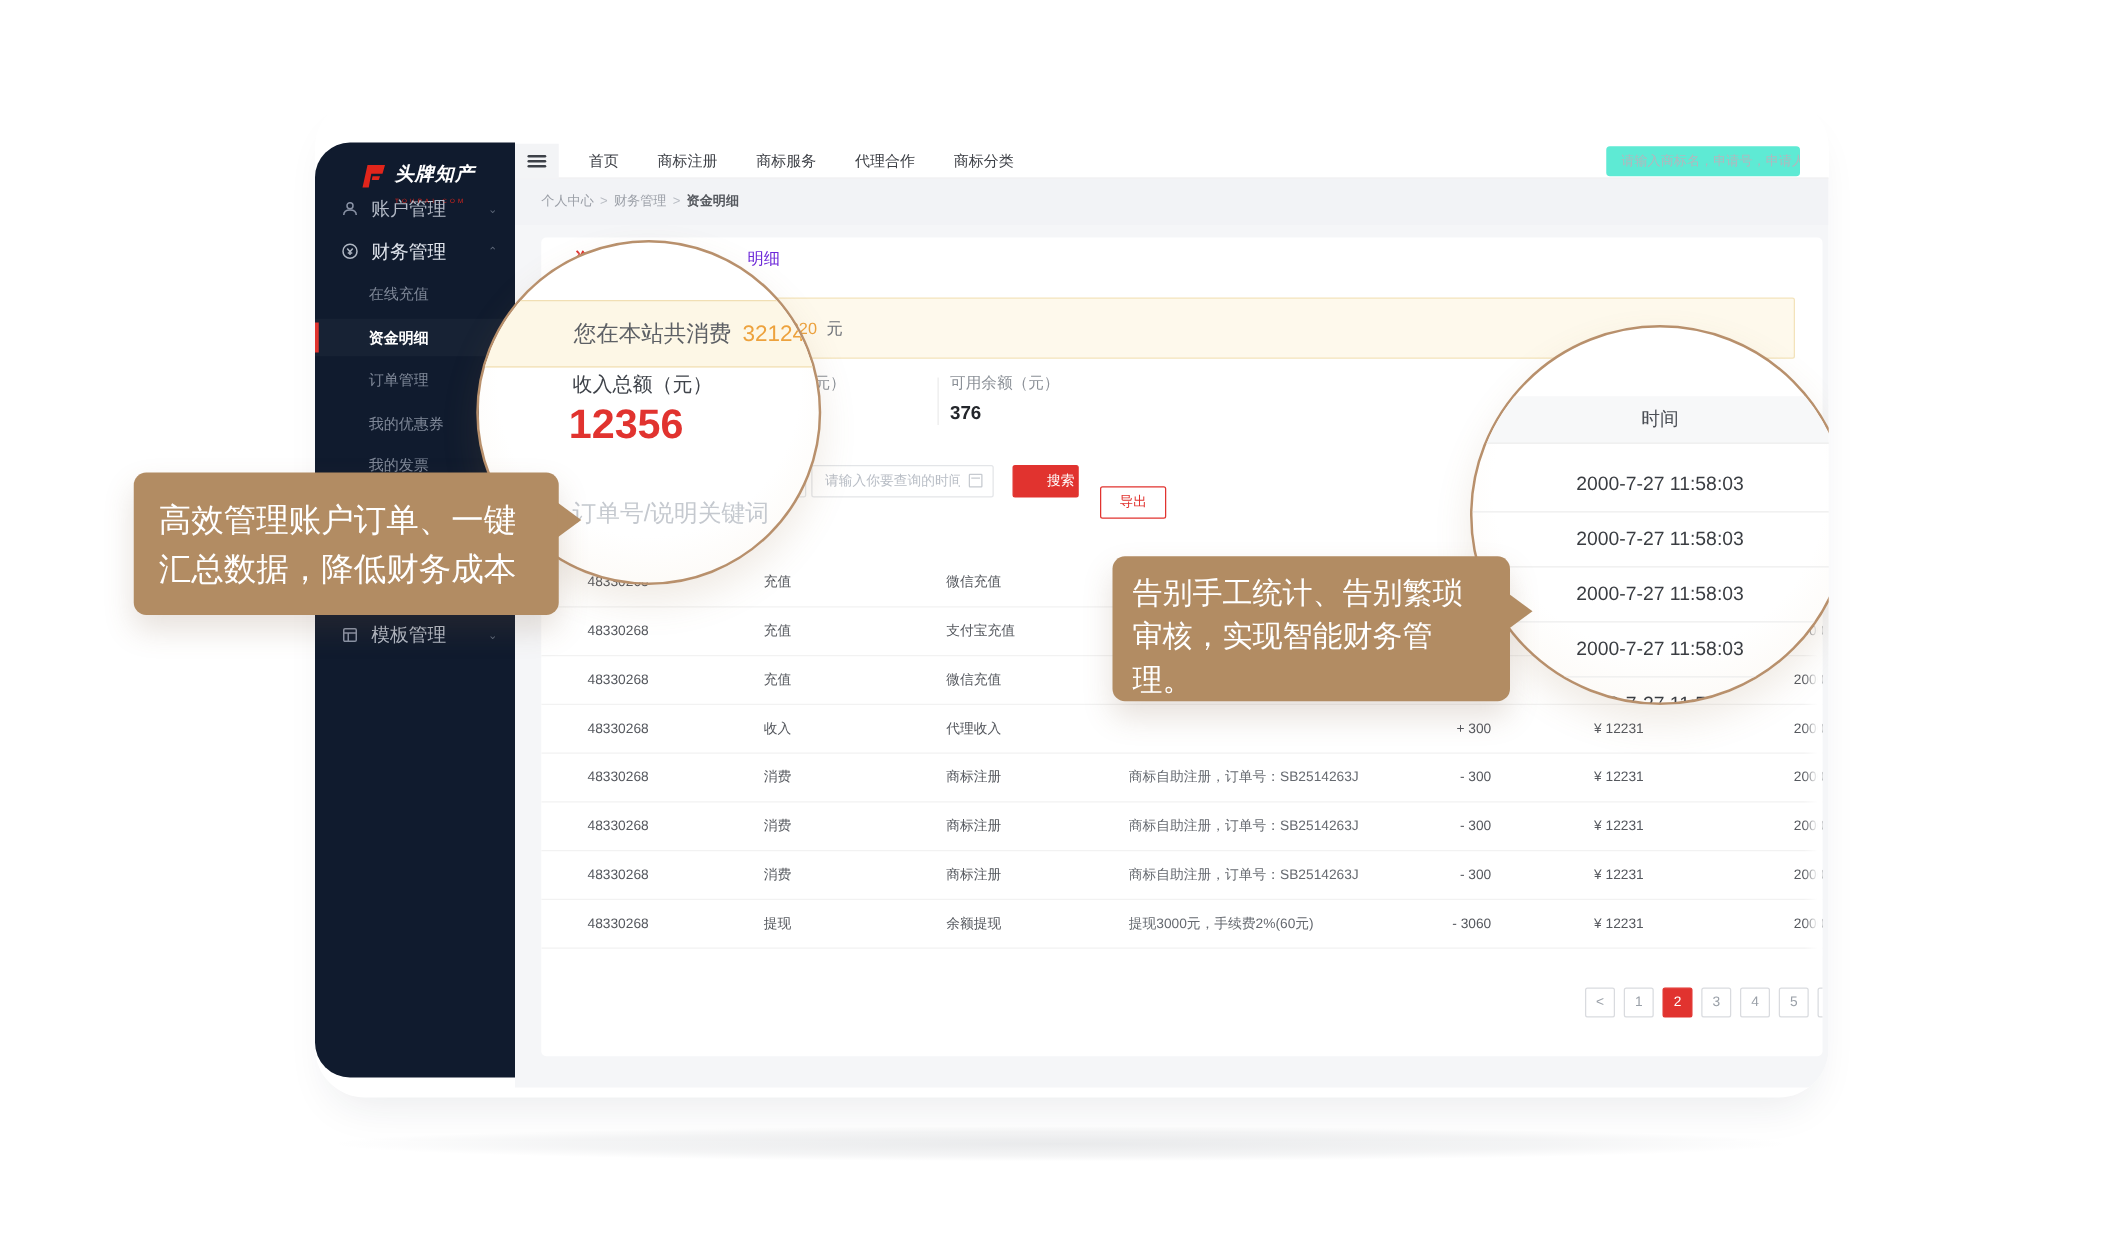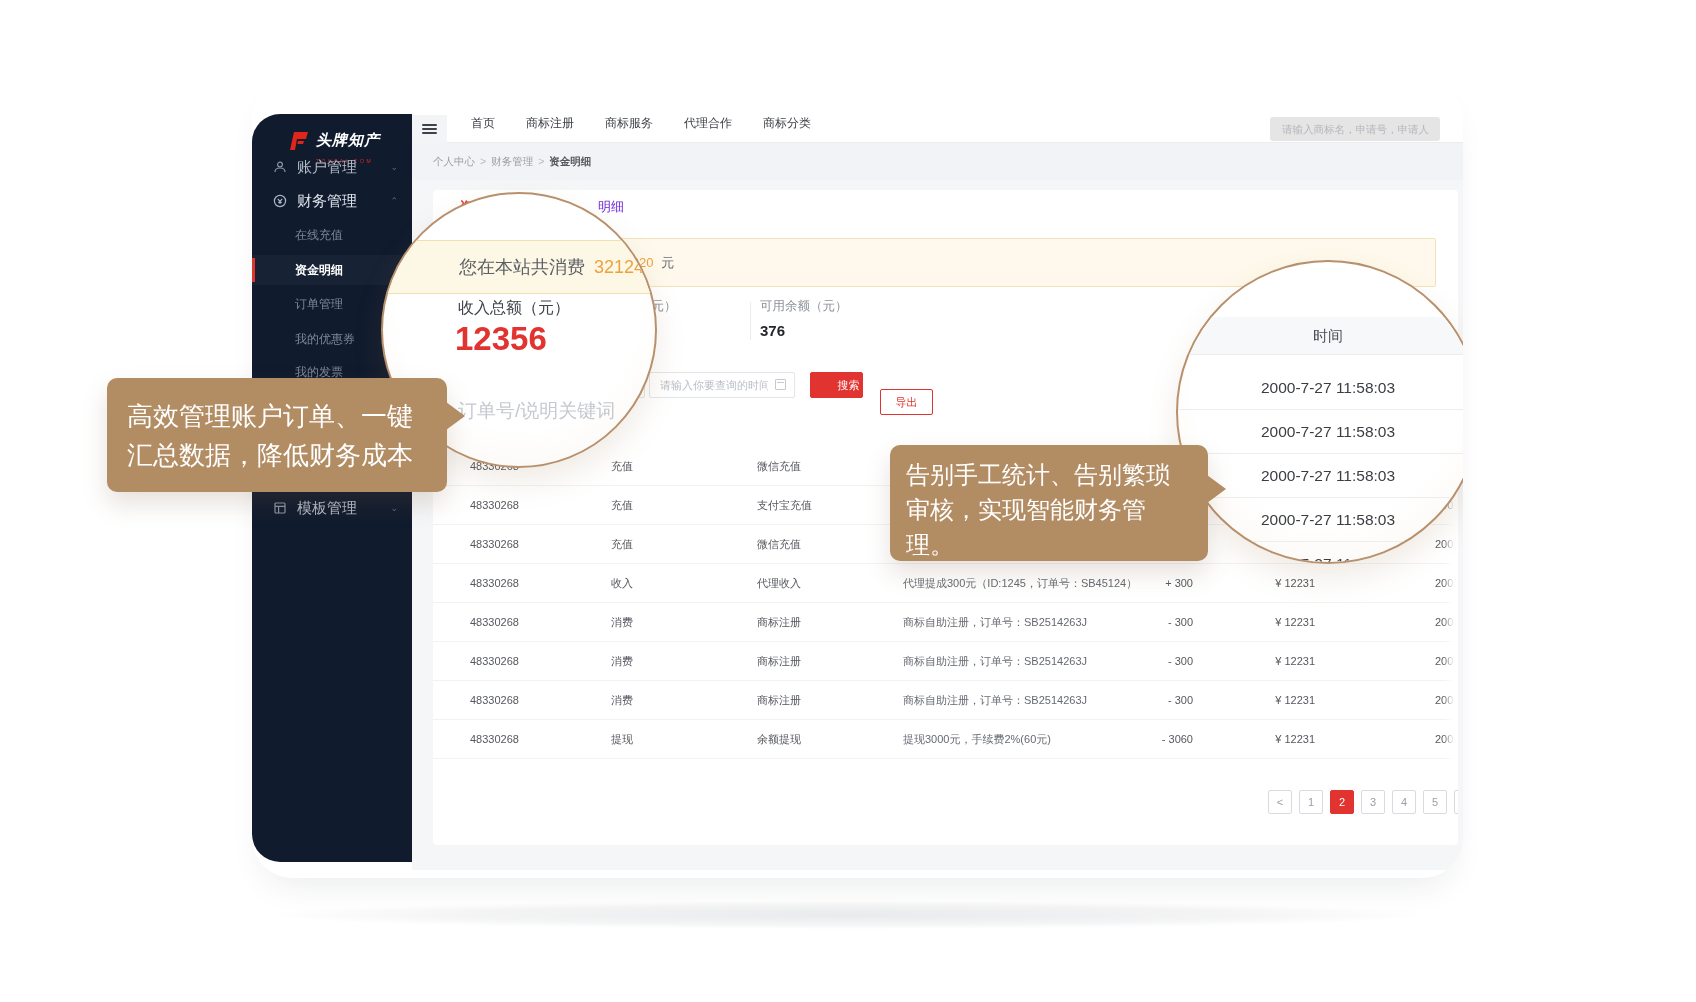--- a/index.html
+++ b/index.html
@@ -29,23 +29,23 @@
   .side-sub { position:absolute; left:0; width:160px; height:30px; line-height:30px; font-size:12px; color:#7f8898; padding-left:43px; cursor:pointer; }
   .side-sub.active { color:#ffffff; font-weight:bold; background:rgba(255,255,255,.03); }
   .side-sub .abar { display:none; }
   .side-sub.active .abar { display:block; position:absolute; left:0; top:3px; width:3px; height:24px; background:#e0342f; }
 
   
   .navbar { position:absolute; left:160px; top:37px; width:1051px; height:28px; background:#fff; border-bottom:1px solid #ececee; }
   .burger { position:absolute; left:0; top:0; width:35px; height:28px; background:#f3f4f6; cursor:pointer; }
   .burger i { position:absolute; left:10px; width:15px; height:2px; background:#3d4148; border-radius:1px; }
   .burger i:nth-child(1){ top:9px; } .burger i:nth-child(2){ top:13px; } .burger i:nth-child(3){ top:17px; }
-  .nav-items { position:absolute; left:59px; top:0; height:28px; display:flex; gap:31px; align-items:flex-start; }
+  .nav-items { position:absolute; left:59px; top:0; height:28px; display:flex; gap:31px; align-items:center; }
   .nav-item { font-size:12px; color:#3c3f45; cursor:pointer; white-space:nowrap; }
-  .nav-search { position:absolute; right:23px; top:2px; width:170px; height:24px; background:#e5e5e5; border:none; border-radius:3px;
+  .nav-search { position:absolute; right:23px; top:2px; width:155px; height:24px; background:#5eead4; border:none; border-radius:3px;
     font-size:10.5px; color:#70757c; padding-left:12px; outline:none; }
   .nav-search::placeholder { color:#b3b7bd; }
 
   
   .breadcrumb { position:absolute; left:160px; top:65px; width:1051px; height:37px; background:#f2f3f6; }
   .crumb-inner { position:absolute; left:21px; top:0; line-height:37px; font-size:10.5px; }
   .crumb-item { color:#9a9ea6; cursor:pointer; }
   .crumb-item.last { color:#55585e; font-weight:bold; cursor:default; }
   .crumb-sep { color:#b7bbc2; margin:0 5px; }
 
@@ -252,21 +252,20 @@
               <span class="c-proj">微信充值</span>
               <span class="c-desc"></span>
               <span class="c-amt"></span>
               <span class="c-bal"></span>
               <span class="c-time">2000-7-27 11:58:03</span>
             </div>
             <div class="trow">
               <span class="c-id">48330268</span>
               <span class="c-type">收入</span>
               <span class="c-proj">代理收入</span>
-              <span class="c-desc">代理提成300元（ID:1245，订单号：SB45124）</span>
               <span class="c-amt">+ 300</span>
               <span class="c-bal">¥ 12231</span>
               <span class="c-time">2000-7-27 11:58:03</span>
             </div>
             <div class="trow">
               <span class="c-id">48330268</span>
               <span class="c-type">消费</span>
               <span class="c-proj">商标注册</span>
               <span class="c-desc">商标自助注册，订单号：SB2514263J</span>
               <span class="c-amt">- 300</span>

